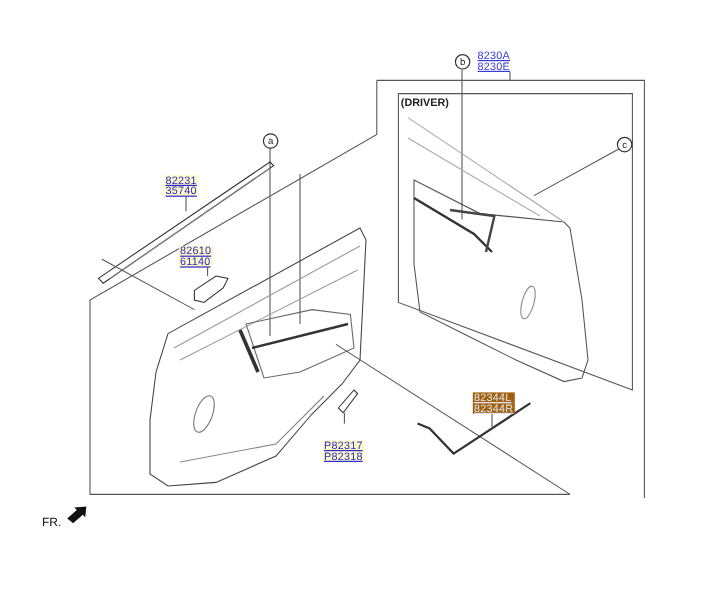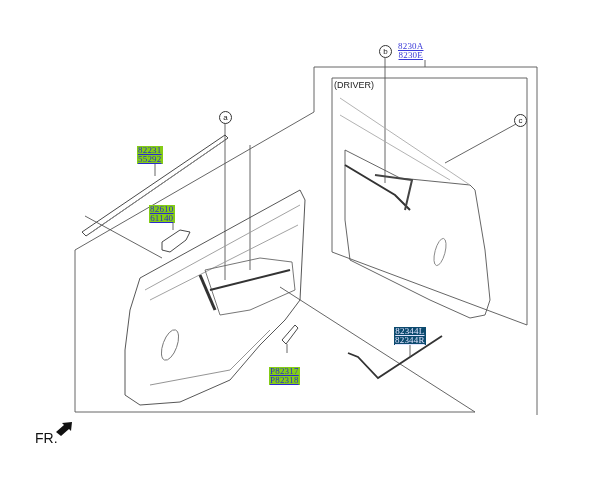--- a/index.html
+++ b/index.html
@@ -1,24 +1,24 @@
 <!DOCTYPE html>
 <html><head>
 <meta charset="utf-8">
 <style>
   html, body { margin:0; padding:0; background:#ffffff; }
   body { width:600px; height:500px; position:relative; overflow:hidden; font-family:"Liberation Sans", sans-serif; }
   #diagram { position:absolute; left:0; top:0; width:600px; height:500px; }
-  .label-box { position:absolute; font-family:Liberation Serif, serif; font-size:9px; line-height:9px; color:#2f2fd6; text-align:center; }
-  .part-link { display:block; background:#84cc16; color:#2a2ad0; text-decoration:underline; padding:0 1px; cursor:pointer; letter-spacing:0.2px; }
-  .part-link.hl { background:#0c4a6e; color:#e0e3ff; }
+  .label-box { position:absolute; font-family:Liberation Sans, sans-serif; font-size:9px; line-height:9px; color:#2f2fd6; text-align:left; }
+  .part-link { display:block; background:#fef9c3; color:#2a2ad0; text-decoration:underline; padding:0 1px; cursor:pointer; letter-spacing:0.2px; }
+  .part-link.hl { background:#a16207; color:#e0e3ff; }
   .plain { background:transparent; color:#3a3ad8; }
   .ref-circle { position:absolute; width:11px; height:11px; border:1px solid #333; border-radius:50%; font-size:8px; line-height:11px; text-align:center; color:#222; background:#fff; }
   .driver-text { position:absolute; font-size:9px; color:#222; }
-  .fr-text { position:absolute; font-size:14px; color:#111; }
+  .fr-text { position:absolute; font-size:10px; color:#111; }
 </style>
 </head>
 <body>
 
 <svg id="diagram" viewBox="0 0 600 500" xmlns="http://www.w3.org/2000/svg">
   <g fill="none" stroke="#555" stroke-width="0.9">
 
     <polyline points="314,67 537,67 537,415"></polyline>
     <polyline points="314,67 314,112 75,250 75,412 475,412"></polyline>
     <line x1="425" y1="60" x2="425" y2="67"></line>
@@ -65,30 +65,30 @@
     <ellipse cx="440" cy="252" rx="5" ry="14" transform="rotate(15 440 252)" stroke="#888"></ellipse>
   </g>
 
   <path d="M56,432 L64,425 L62,423 L72,422 L71,431 L69,429 L61,436 Z" fill="#111"></path>
 </svg>
 
 <div class="ref-circle" style="left:219px;top:111px;">a</div>
 <div class="ref-circle" style="left:379px;top:45px;">b</div>
 <div class="ref-circle" style="left:514px;top:114px;">c</div>
 
-<div class="driver-text" style="left:334px;top:80px;">(DRIVER)</div>
+<div class="driver-text" style="left:334px;top:80px;font-weight:bold;">(DRIVER)</div>
 
 <div class="label-box" style="left:397px;top:42px;">
   <span class="part-link plain">8230A</span>
   <span class="part-link plain">8230E</span>
 </div>
 
 <div class="label-box" style="left:137px;top:146px;">
   <span class="part-link">82231</span>
-  <span class="part-link">55292</span>
+  <span class="part-link">35740</span>
 </div>
 
 <div class="label-box" style="left:149px;top:205px;">
   <span class="part-link">82610</span>
   <span class="part-link">61140</span>
 </div>
 
 <div class="label-box" style="left:269px;top:367px;">
   <span class="part-link">P82317</span>
   <span class="part-link">P82318</span>

